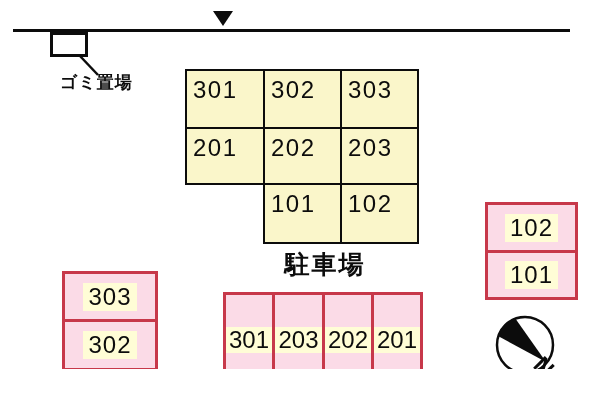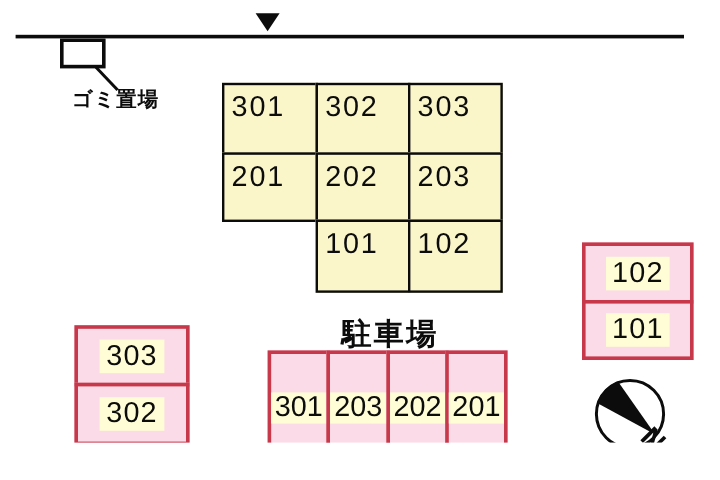--- a/index.html
+++ b/index.html
@@ -24,21 +24,21 @@
   .leader { position:absolute; left:75px; top:52px; }
   
   .bcell {
     position:absolute; box-sizing:border-box;
     background:var(--building-fill,#faf6ca); border:2px solid #0c0c0c;
     font-size:24px; letter-spacing:1.5px; line-height:1;
     padding:7px 0 0 6px;
   }
   
   .parking-title {
-    position:absolute; left:240px; top:265px; width:170px; text-align:center;
+    position:absolute; left:240px; top:250px; width:170px; text-align:center;
     font-size:25px; font-weight:bold; letter-spacing:2px; line-height:28px;
   }
   .pcell {
     position:absolute; box-sizing:border-box;
     background:var(--parking-fill,#fbdbe7); border:3px solid var(--parking-border,#c7384a);
     display:flex; align-items:center; justify-content:center;
   }
   .pband {
     display:block; width:100%; text-align:center;
     background:var(--highlight,#fffdd6);

